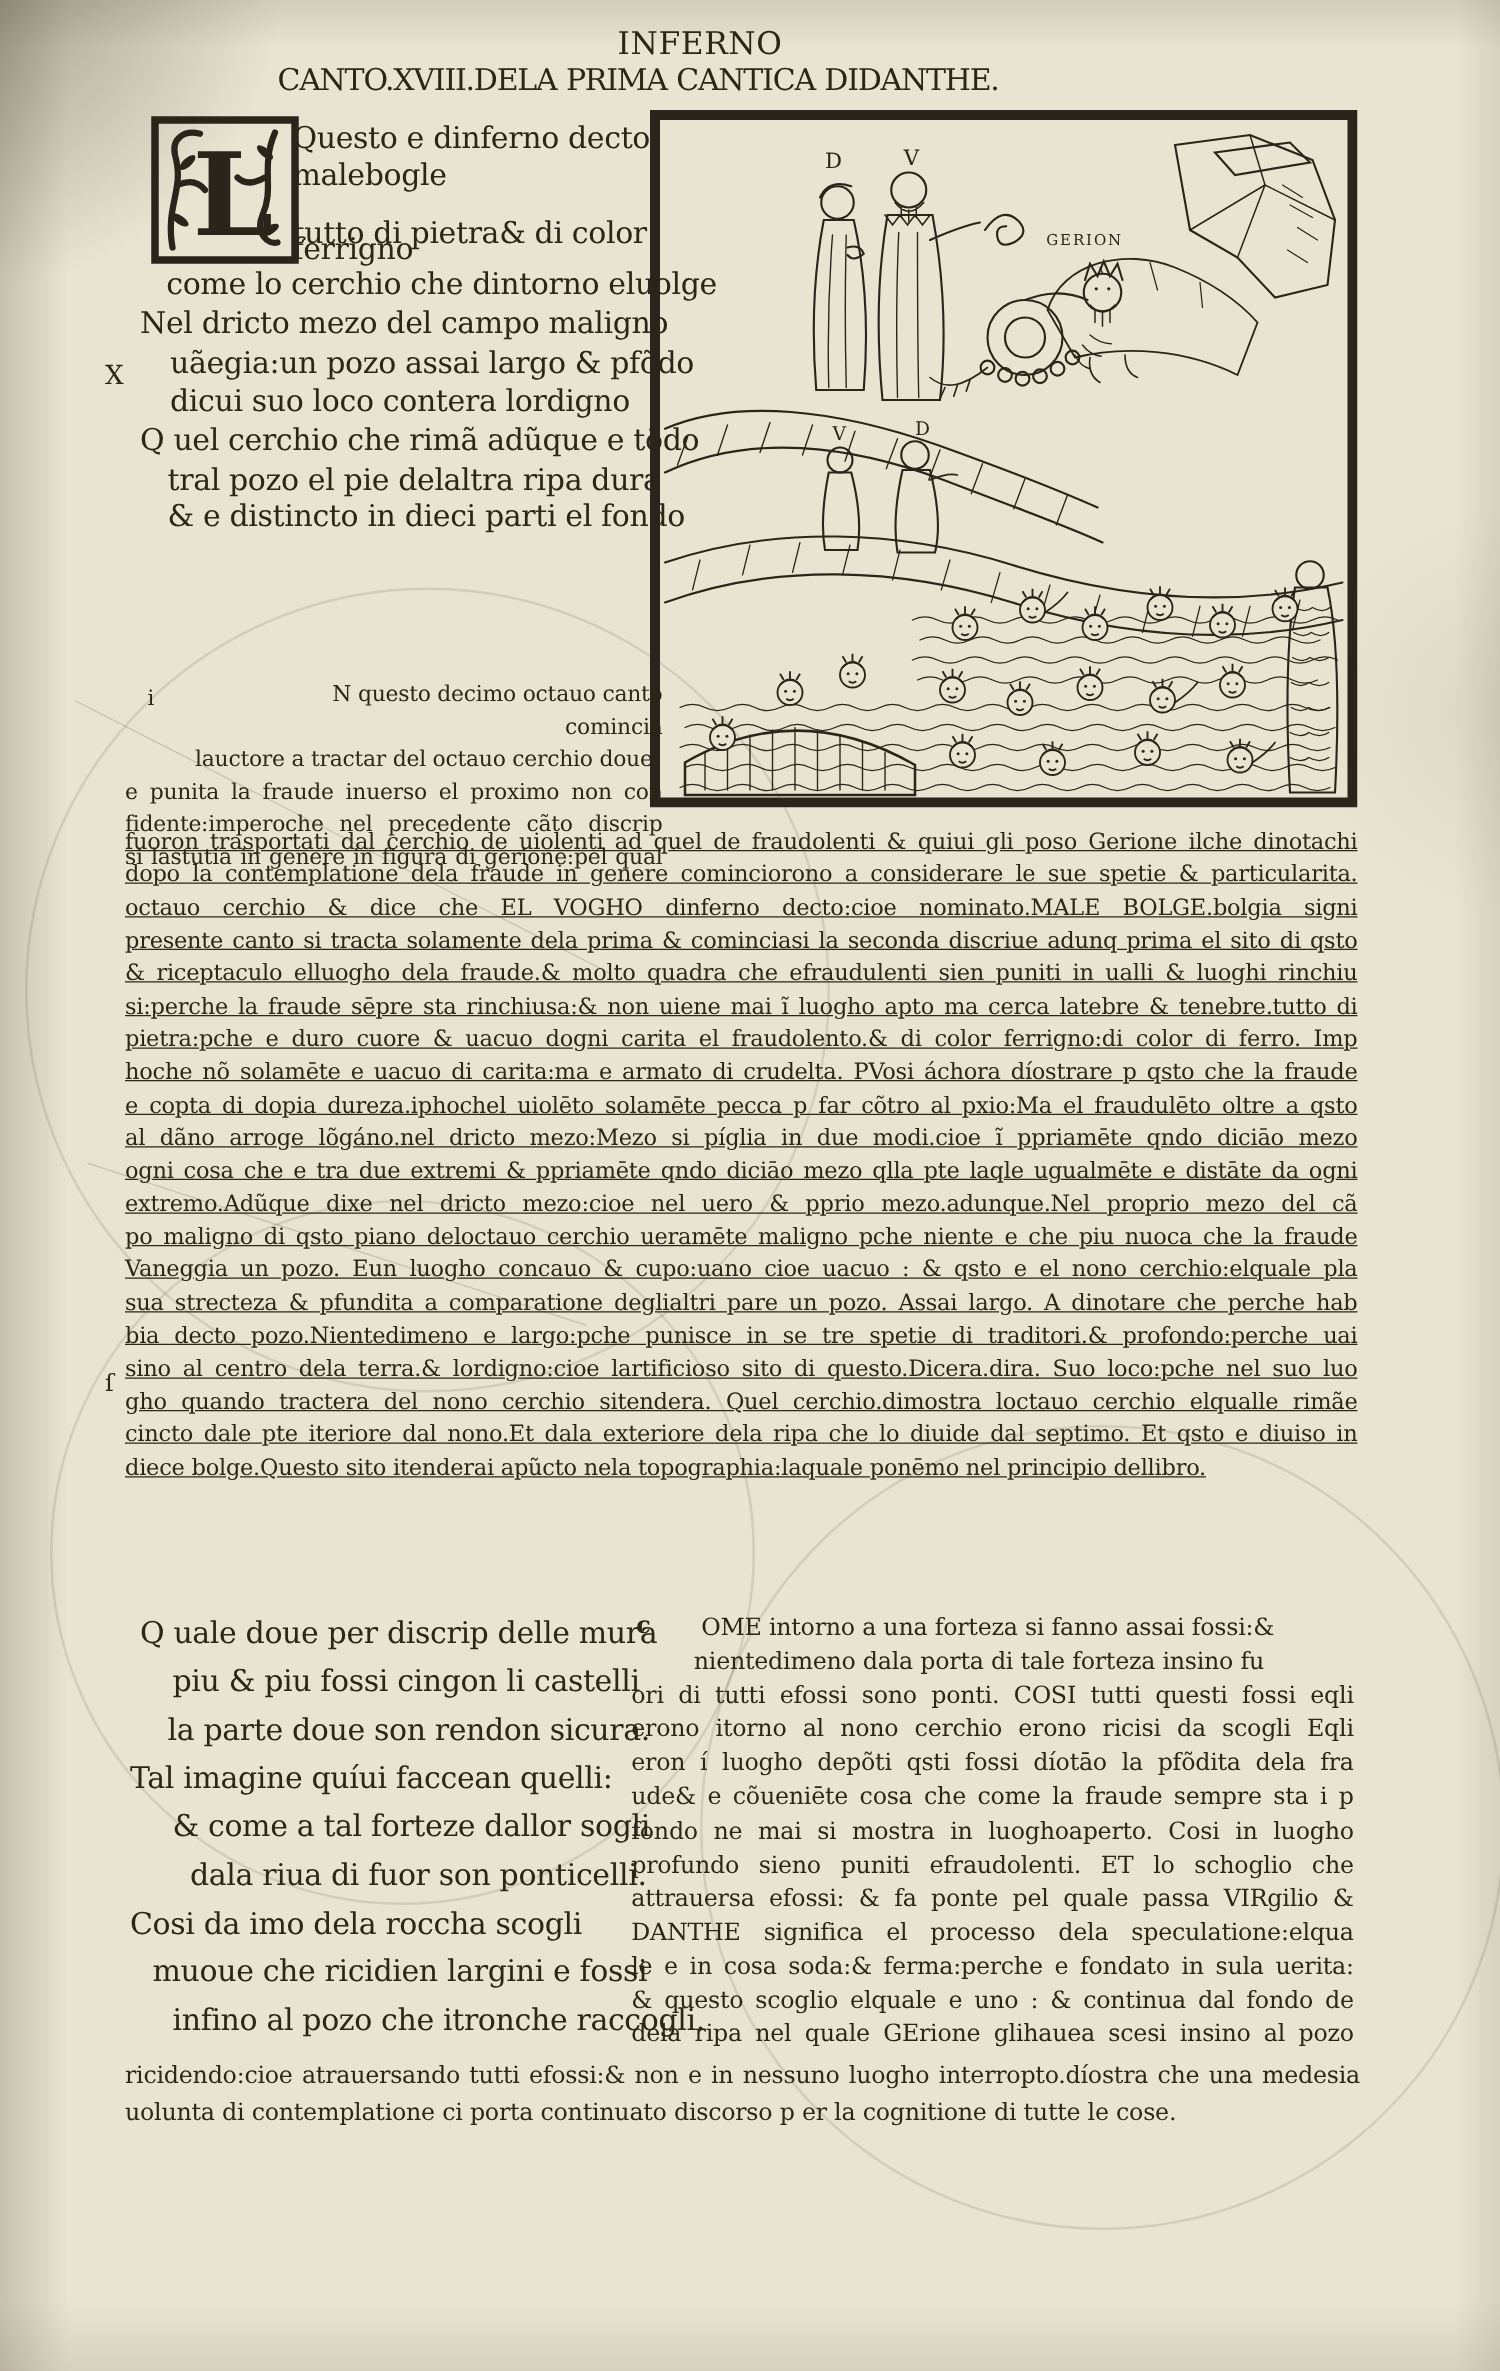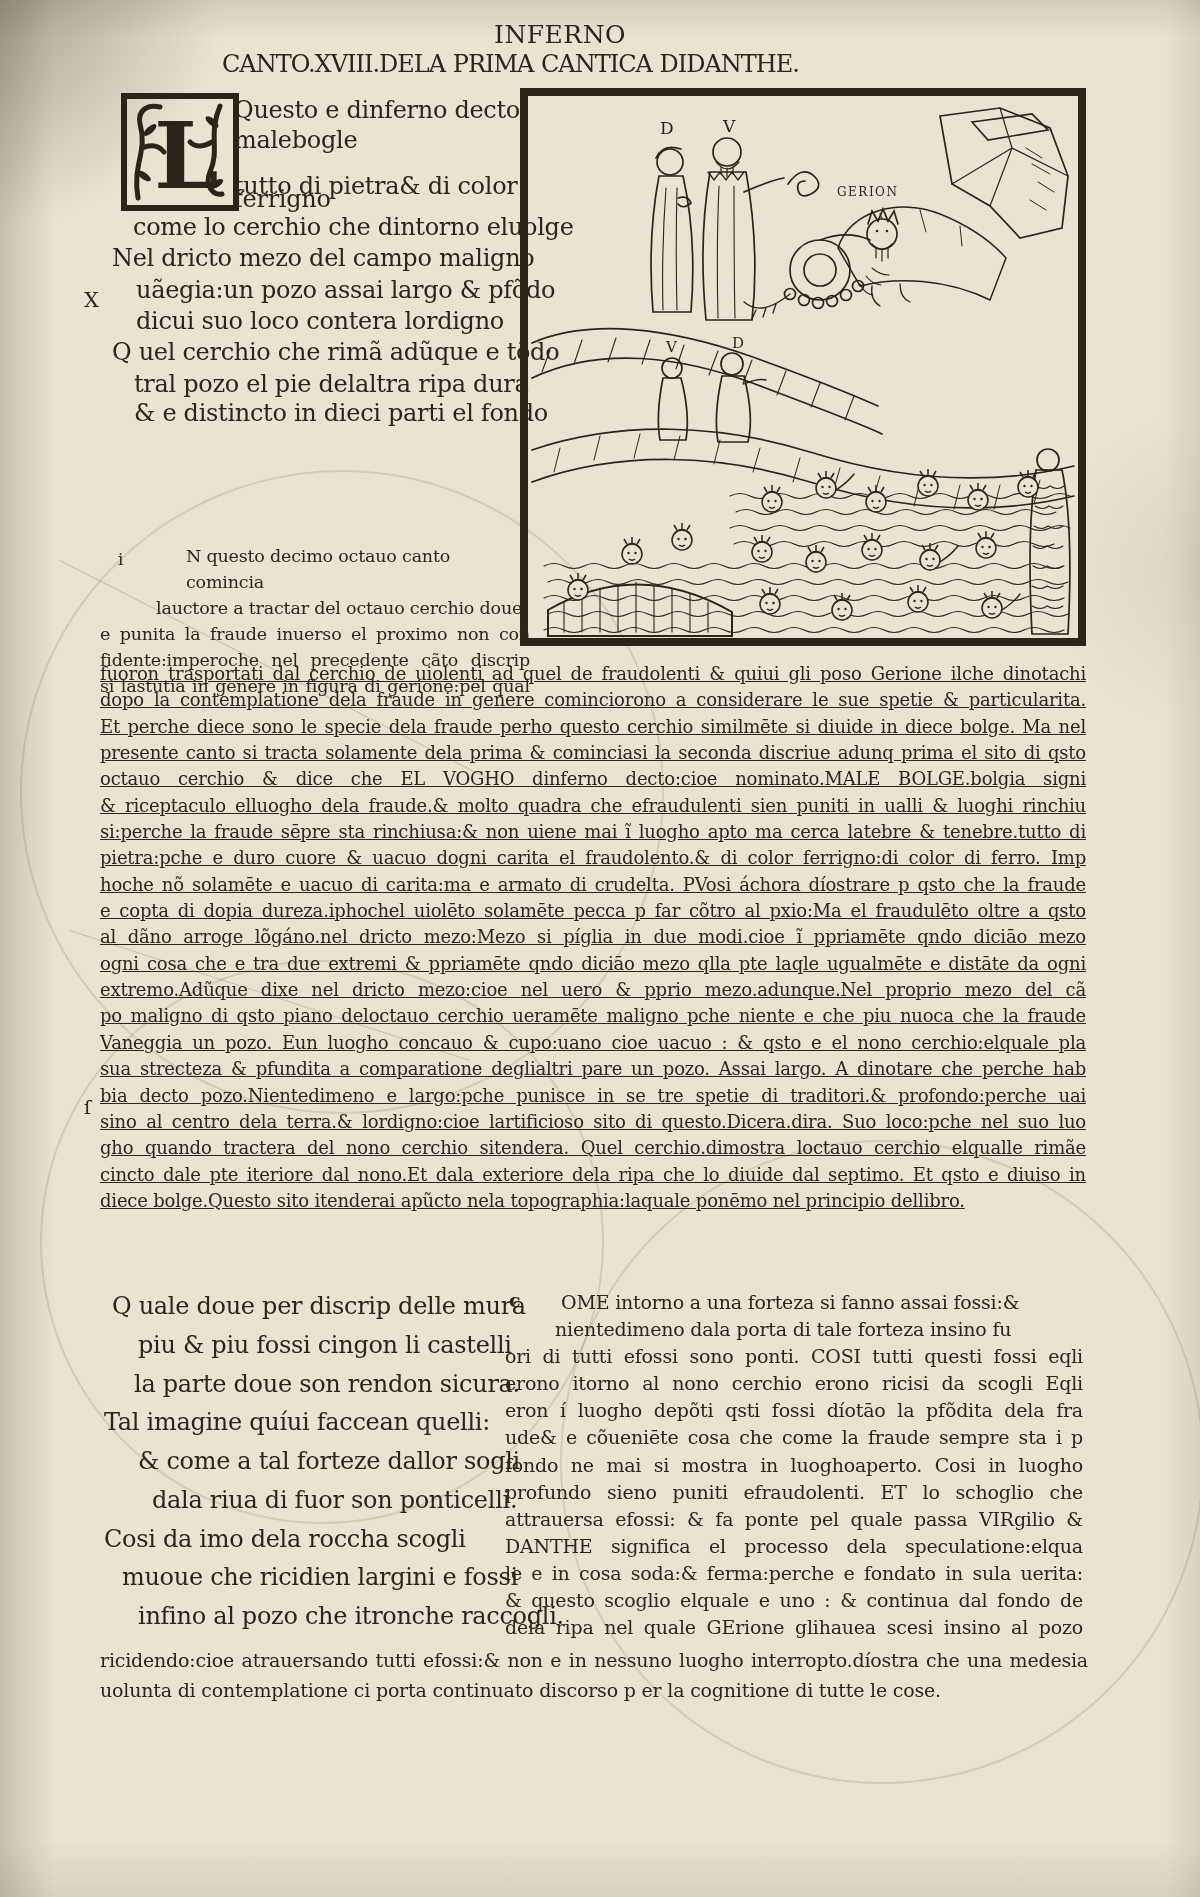--- a/index.html
+++ b/index.html
@@ -21,21 +21,21 @@
   .hdr{font-size:25px;letter-spacing:.5px;}
   .ttl{font-size:24px;letter-spacing:-1px;word-spacing:1px;}
   .vt,.vb{font-size:24px;letter-spacing:-0.3px;}
   .mgl{position:absolute;color:#2d2518;}
   .blk{position:absolute;}
   .ci{font-size:17.5px;line-height:26px;letter-spacing:-0.2px;}
   .cm{font-size:18px;line-height:26.35px;letter-spacing:-0.2px;text-decoration:underline;}
   .cr{font-size:19px;line-height:27.1px;letter-spacing:-0.2px;}
   .cf{font-size:19px;line-height:30px;letter-spacing:-0.2px;}
   .jl{text-align:justify;text-align-last:justify;}
-  .ind1{padding-left:86px;} .ind2{padding-left:56px;}
+  .ind1{padding-left:86px;text-align:right;} .ind2{padding-left:56px;}
   .rind1{padding-left:56px;} .rind2{padding-left:50px;}
   .stamp{position:absolute;border:2px solid rgba(125,112,85,.20);border-radius:50%;pointer-events:none;}
   .scratch{position:absolute;height:1px;background:rgba(110,100,80,.28);transform-origin:left top;pointer-events:none;}
   svg text{font-family:"DejaVu Serif","Liberation Serif",serif;fill:#2b241a;}
 </style>
 </head>
 <body>
 
 <div class="page">
 
@@ -205,23 +205,22 @@
     <div class="ci ind2">lauctore a tractar del octauo cerchio doue</div>
     <div class="ci jl">e punita la fraude inuerso el proximo non con</div>
     <div class="ci jl">fidente:imperoche nel precedente cãto discrip</div>
     <div class="ci jl">si lastutia in genere in figura di gerione:pel qual</div>
   </div>
 
   <div class="mgl" style="left:84px;top:1096px;font-size:19px;">ſ</div>
   <div class="blk" style="left:100px;top:661px;width:986px;">
     <div class="cm jl">fuoron trasportati dal cerchio de uiolenti ad quel de fraudolenti &amp; quiui gli poso Gerione ilche dinotachi</div>
     <div class="cm jl">dopo la contemplatione dela fraude in genere cominciorono a considerare le sue spetie &amp; particularita.</div>
-    <div class="cm jl">Et perche diece sono le specie dela fraude perho questo cerchio similmēte si diuide in diece bolge. Ma nel</div>
+    <div class="cm jl">octauo cerchio &amp; dice che EL VOGHO dinferno decto:cioe nominato.MALE BOLGE.bolgia signi</div>
     <div class="cm jl">presente canto si tracta solamente dela prima &amp; cominciasi la seconda discriue adunq prima el sito di qsto</div>
-    <div class="cm jl">octauo cerchio &amp; dice che EL VOGHO dinferno decto:cioe nominato.MALE BOLGE.bolgia signi</div>
     <div class="cm jl">&amp; riceptaculo elluogho dela fraude.&amp; molto quadra che efraudulenti sien puniti in ualli &amp; luoghi rinchiu</div>
     <div class="cm jl">si:perche la fraude sēpre sta rinchiusa:&amp; non uiene mai ĩ luogho apto ma cerca latebre &amp; tenebre.tutto di</div>
     <div class="cm jl">pietra:pche e duro cuore &amp; uacuo dogni carita el fraudolento.&amp; di color ferrigno:di color di ferro. Imp</div>
     <div class="cm jl">hoche nõ solamēte e uacuo di carita:ma e armato di crudelta. PVosi áchora díostrare p qsto che la fraude</div>
     <div class="cm jl">e copta di dopia dureza.iphochel uiolēto solamēte pecca p far cõtro al pxio:Ma el fraudulēto oltre a qsto</div>
     <div class="cm jl">al dãno arroge lõgáno.nel dricto mezo:Mezo si píglia in due modi.cioe ĩ ppriamēte qndo diciāo mezo</div>
     <div class="cm jl">ogni cosa che e tra due extremi &amp; ppriamēte qndo diciāo mezo qlla pte laqle ugualmēte e distāte da ogni</div>
     <div class="cm jl">extremo.Adũque dixe nel dricto mezo:cioe nel uero &amp; pprio mezo.adunque.Nel proprio mezo del cã</div>
     <div class="cm jl">po maligno di qsto piano deloctauo cerchio ueramēte maligno pche niente e che piu nuoca che la fraude</div>
     <div class="cm jl">Vaneggia un pozo. Eun luogho concauo &amp; cupo:uano cioe uacuo : &amp; qsto e el nono cerchio:elquale pla</div>

